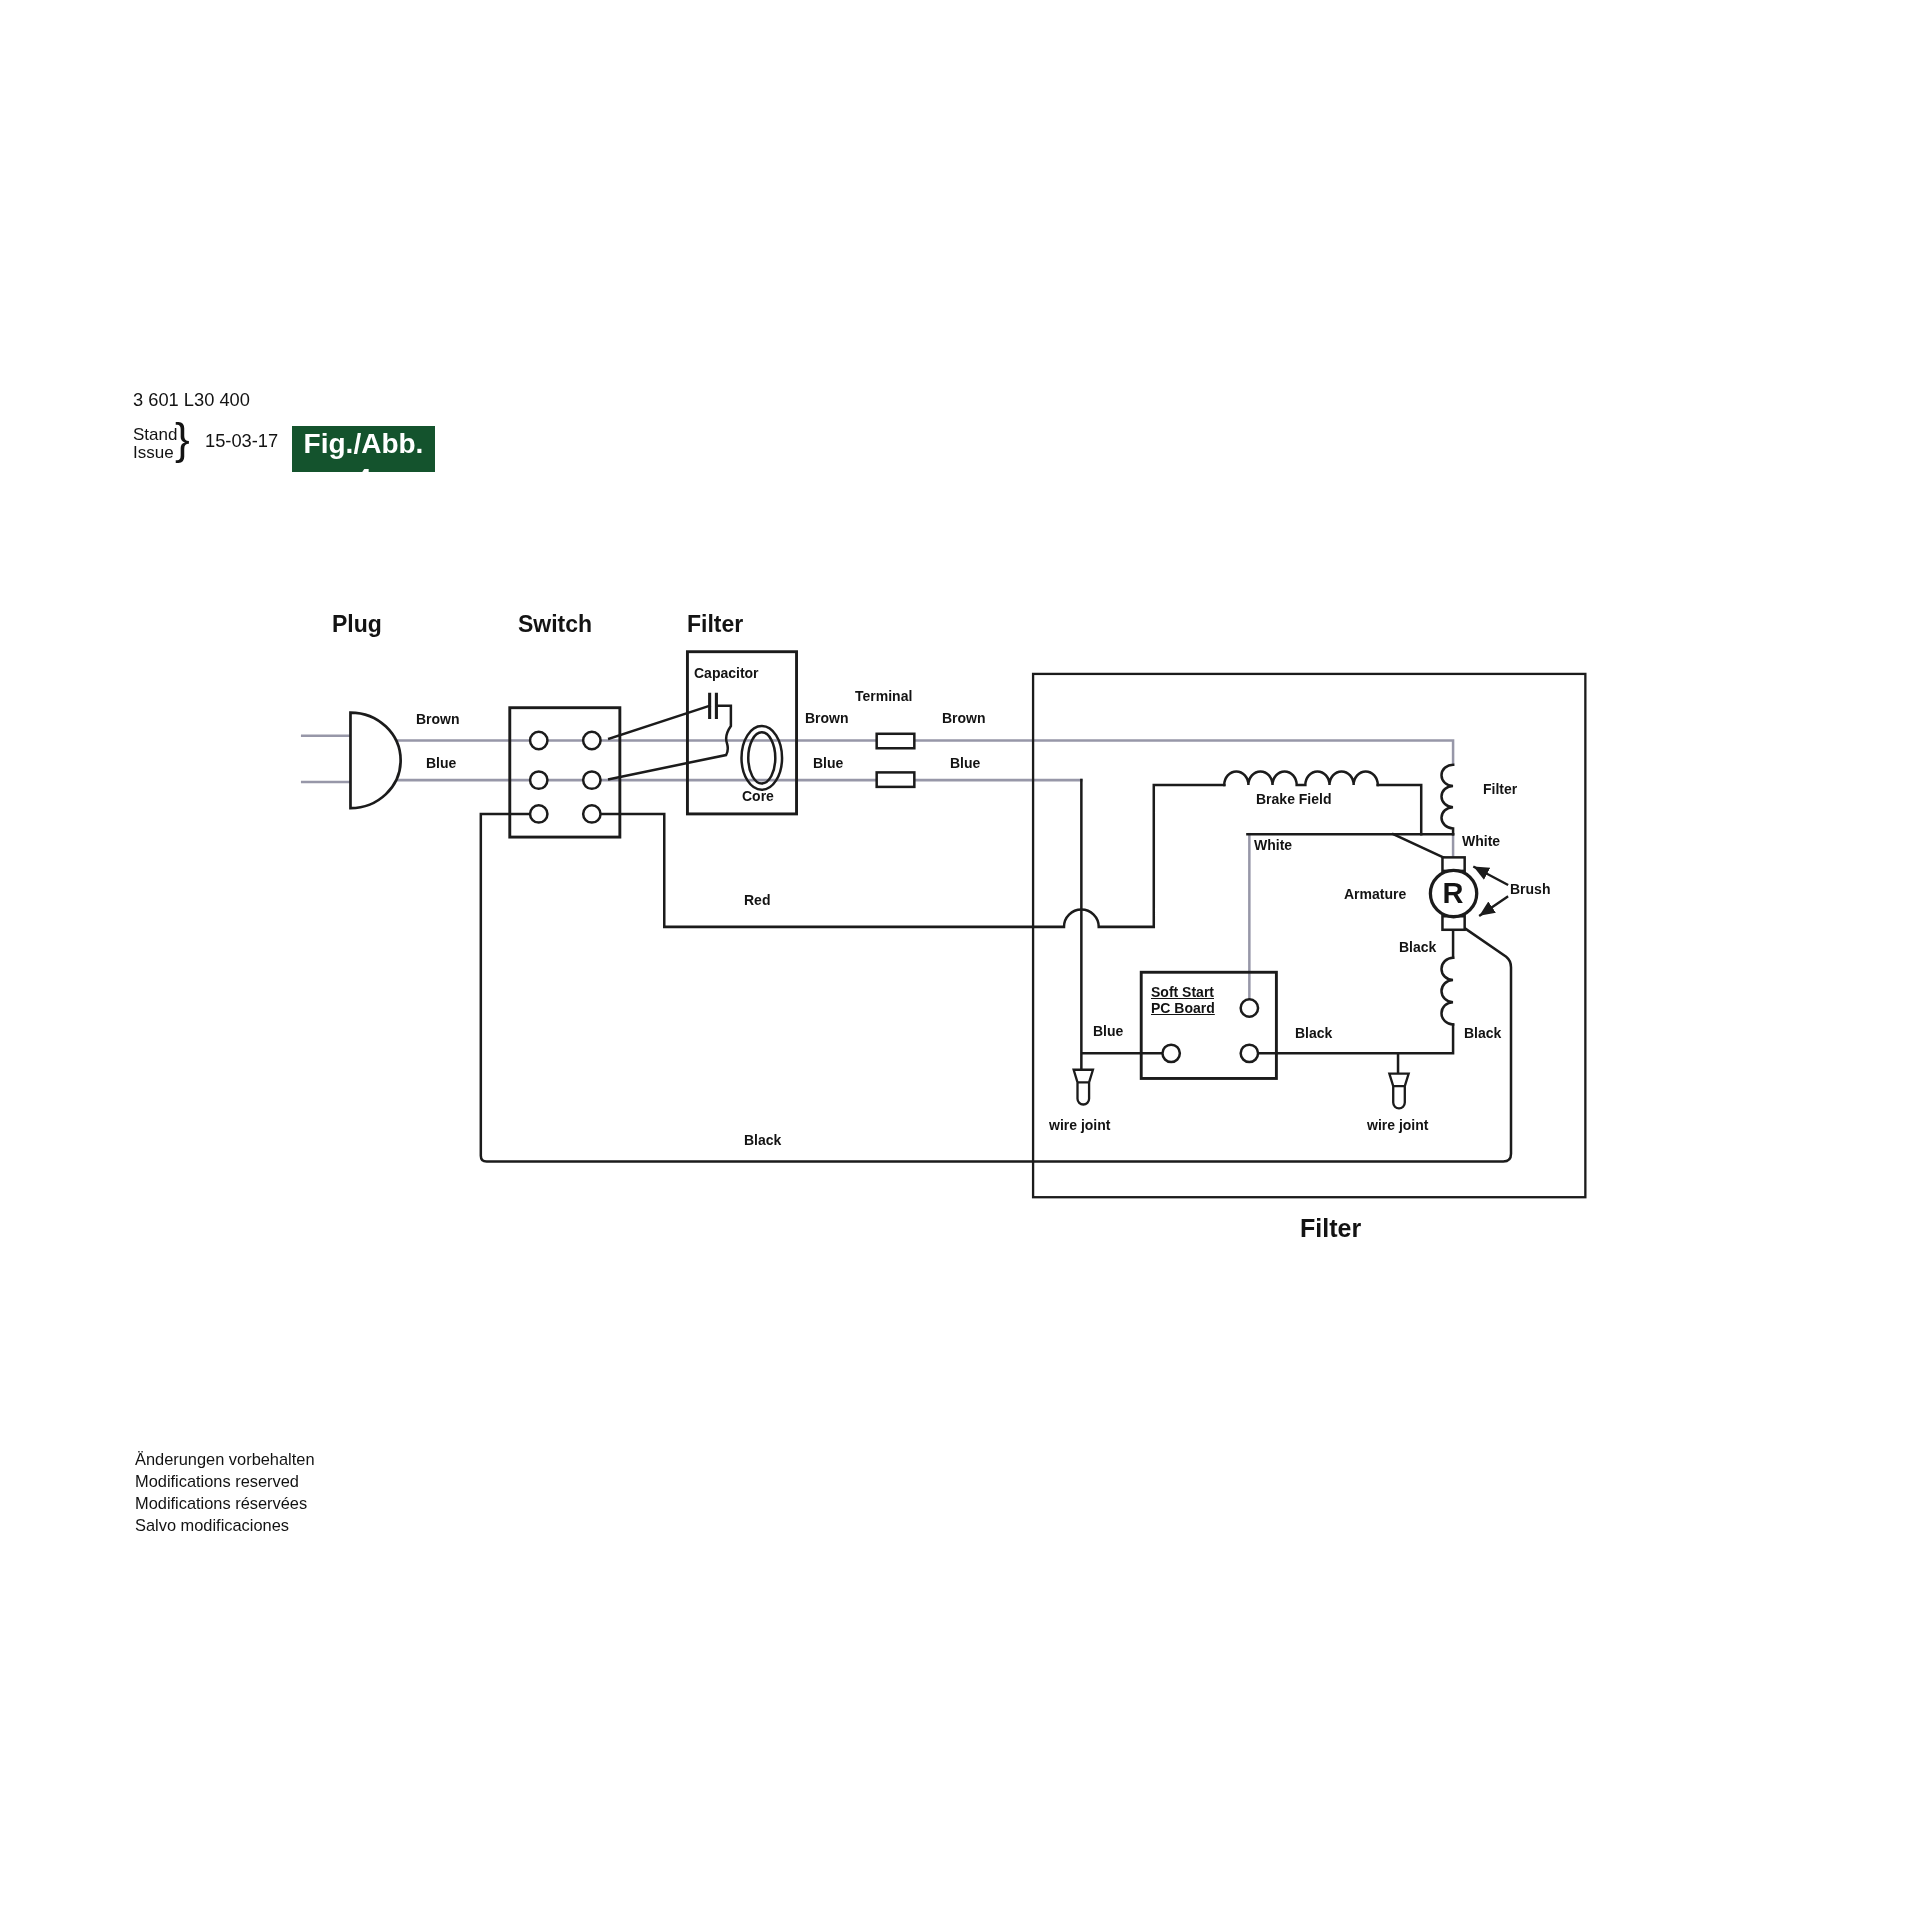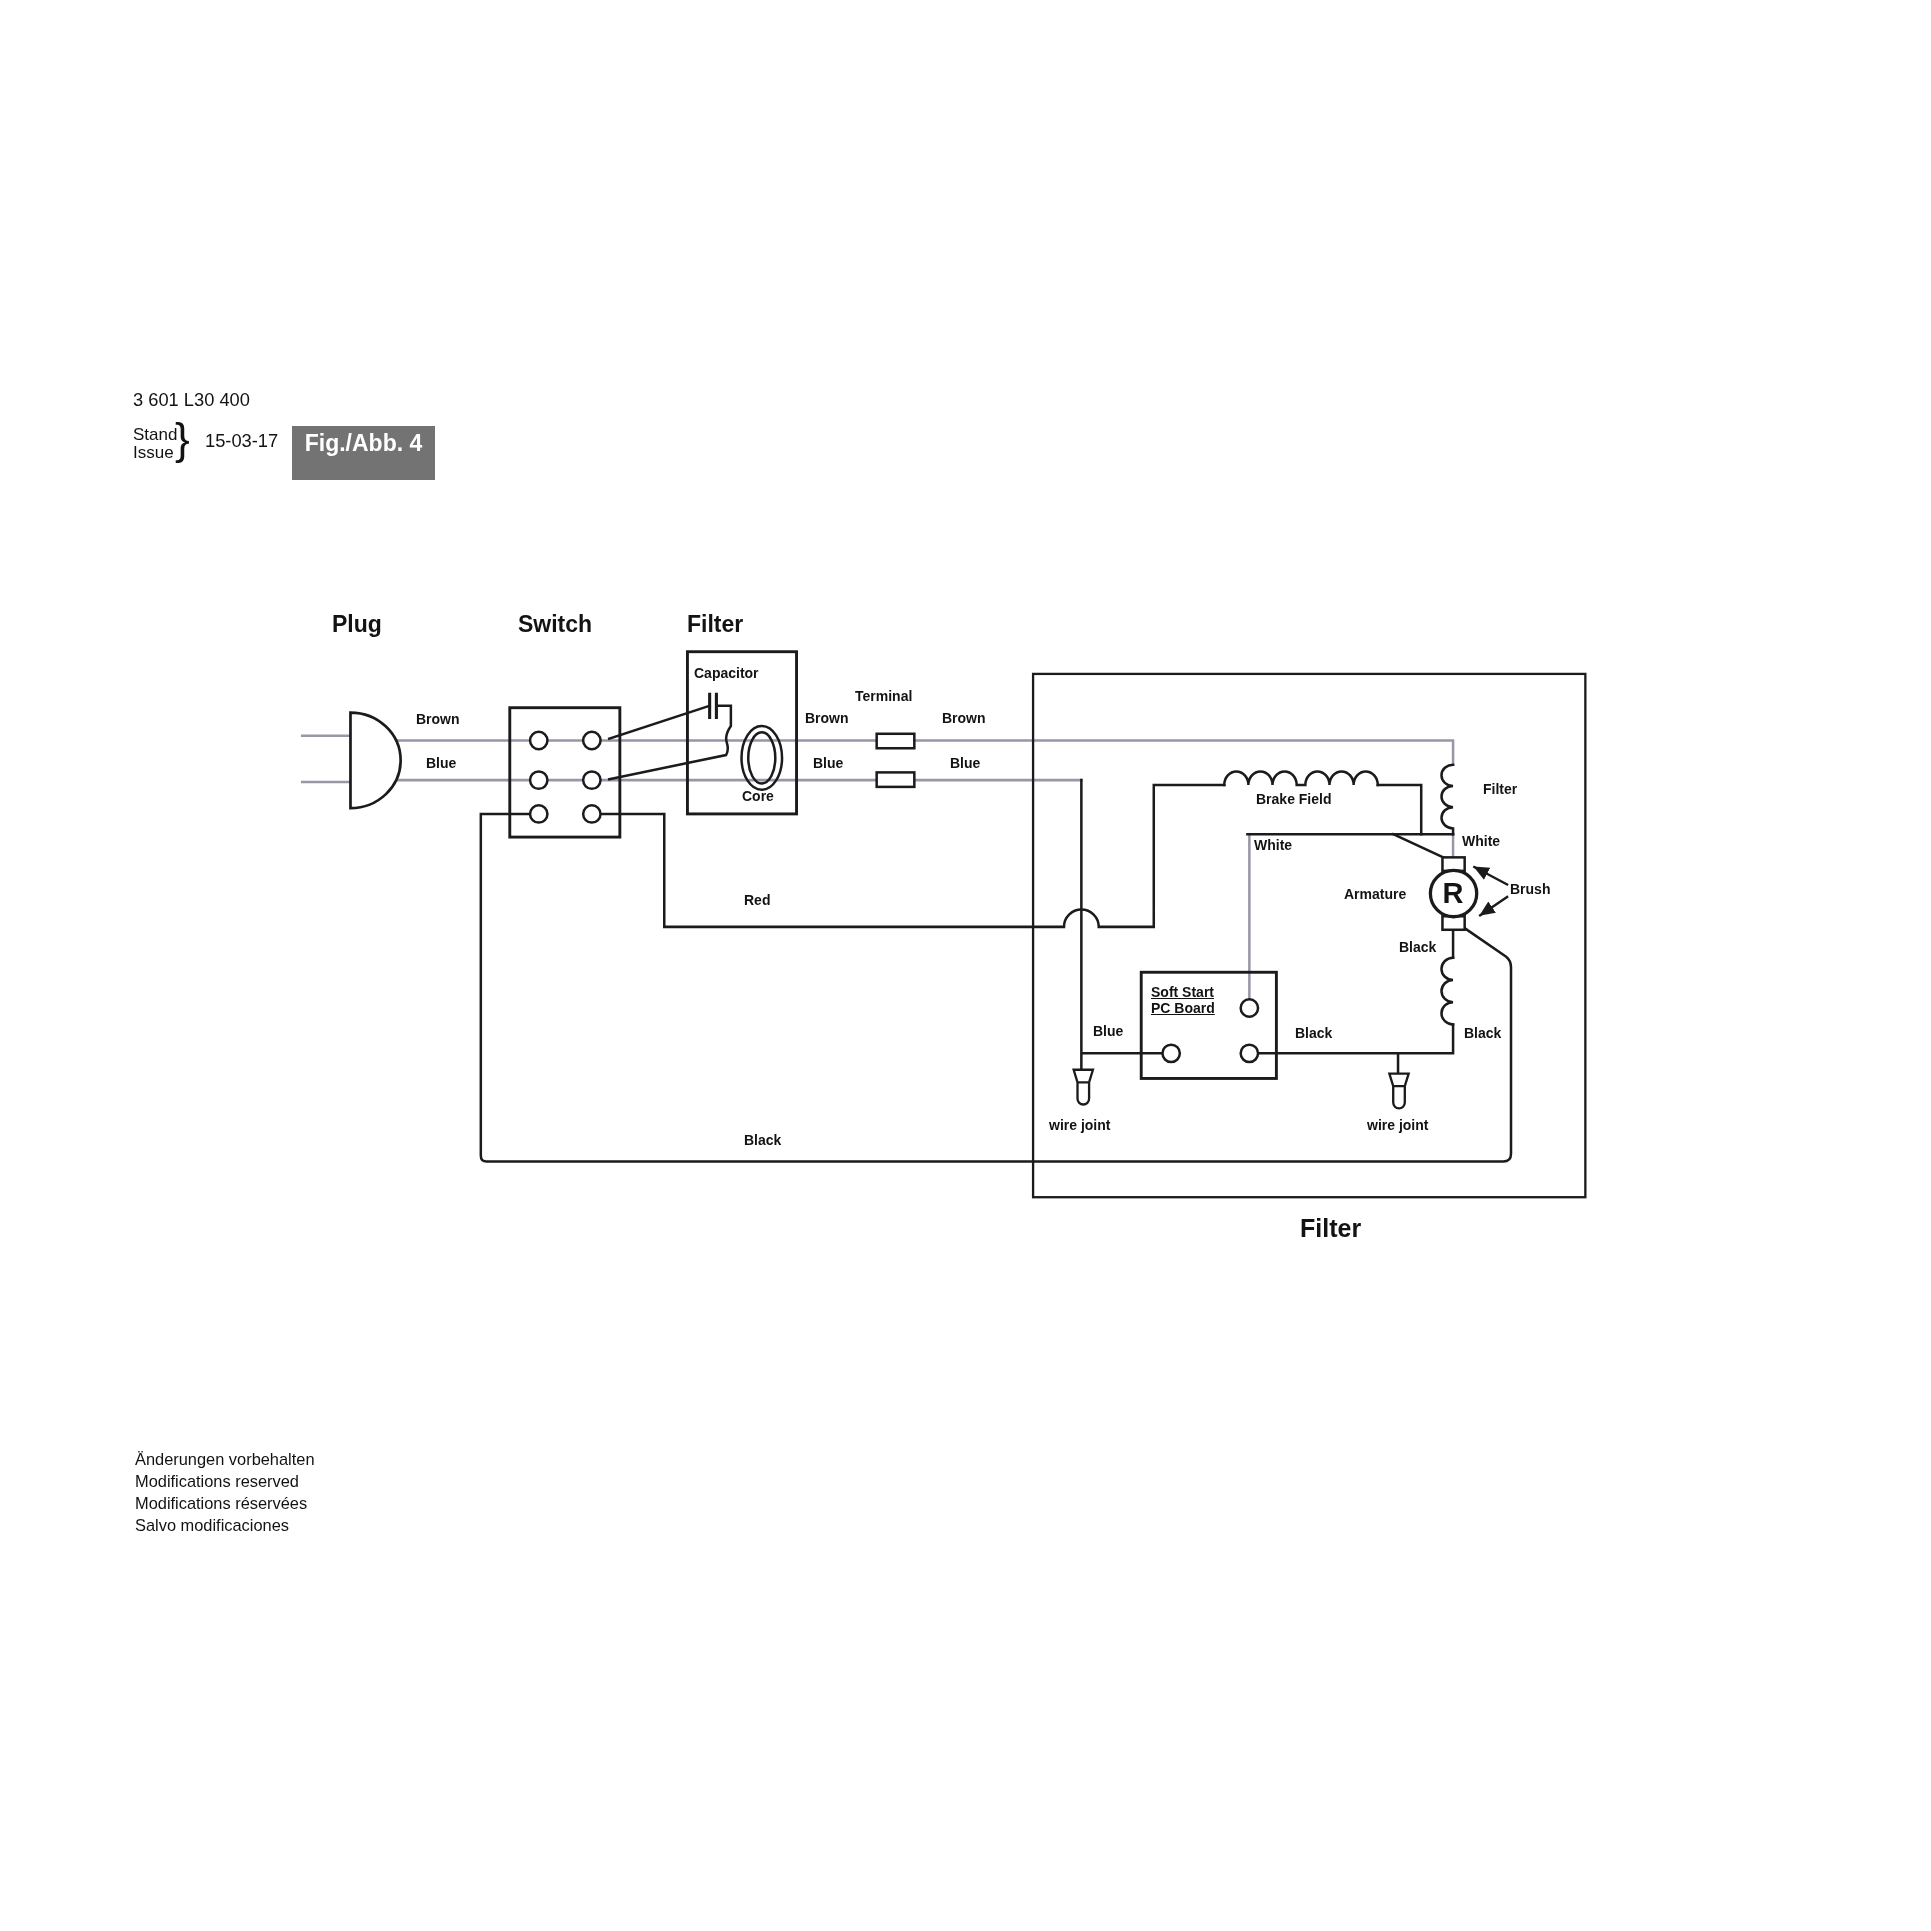--- a/index.html
+++ b/index.html
@@ -5,22 +5,22 @@
   html,body{margin:0;padding:0;background:#fff;}
   body{width:1931px;height:1931px;position:relative;font-family:"Liberation Sans",sans-serif;color:#131313;}
   .canvas{position:absolute;left:0;top:0;width:1931px;height:1931px;}
   svg.canvas{pointer-events:none;}
   .lbl{position:absolute;font-weight:bold;font-size:14px;line-height:1.1;white-space:nowrap;color:#131313;}
   .s24{font-size:23px;}
   .s26{font-size:25px;}
   .hdr{position:absolute;font-size:18.3px;font-weight:normal;white-space:nowrap;}
   .hsmall{position:absolute;font-size:17px;font-weight:normal;white-space:nowrap;line-height:1;}
   .brace{position:absolute;left:175px;top:418px;font-size:44px;font-weight:normal;line-height:42px;}
-  .figbox{position:absolute;left:292px;top:426px;width:143px;height:54px;background:#737373;color:#fff;
-          font-size:23px;font-weight:bold;text-align:center;line-height:35px;}
+  .figbox{position:absolute;left:292px;top:426px;width:143px;height:46px;background:#14532d;color:#fff;
+          font-size:28px;font-weight:bold;text-align:center;line-height:35px;}
   .rlbl{position:absolute;left:1453px;top:894px;transform:translate(-50%,-52%);font-size:29px;font-weight:bold;}
   .softstart{line-height:16.4px;text-decoration:underline;}
   .footer{position:absolute;left:135px;top:1448px;font-size:16.4px;font-weight:normal;line-height:22px;}
   .footer span{display:block;}
 </style>
 </head>
 <body>
 
 <svg class="canvas" viewBox="0 0 2000 2000" width="1931" height="1931" fill="none" stroke-linecap="square" stroke-linejoin="miter">
   <defs>

